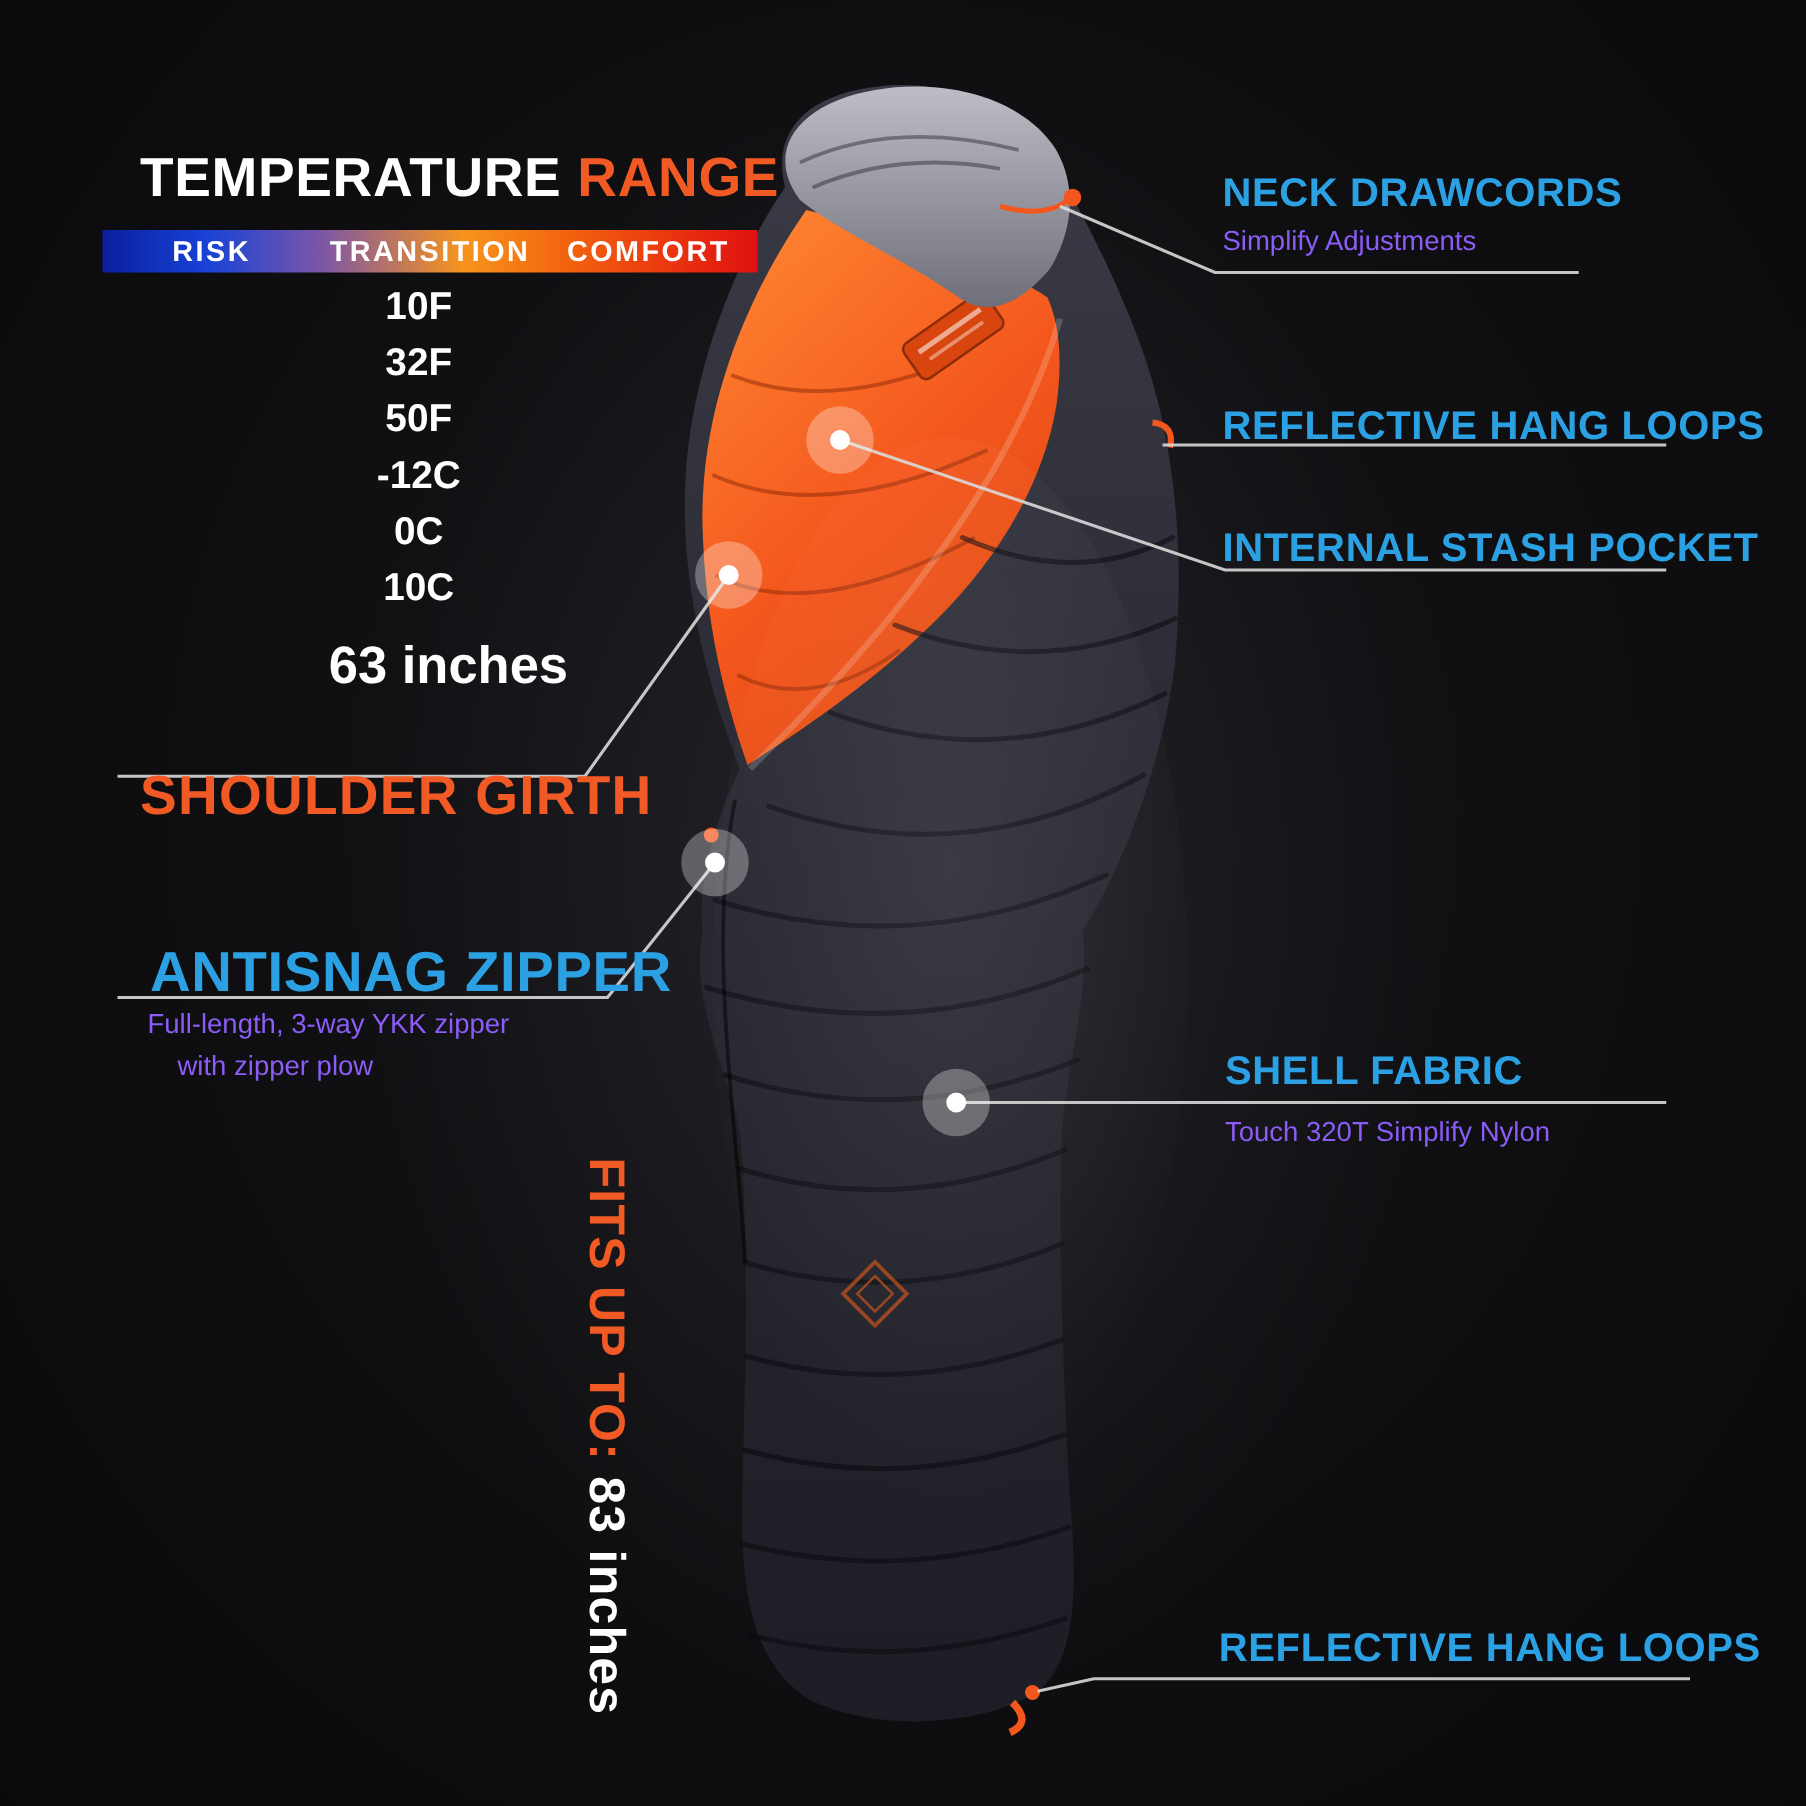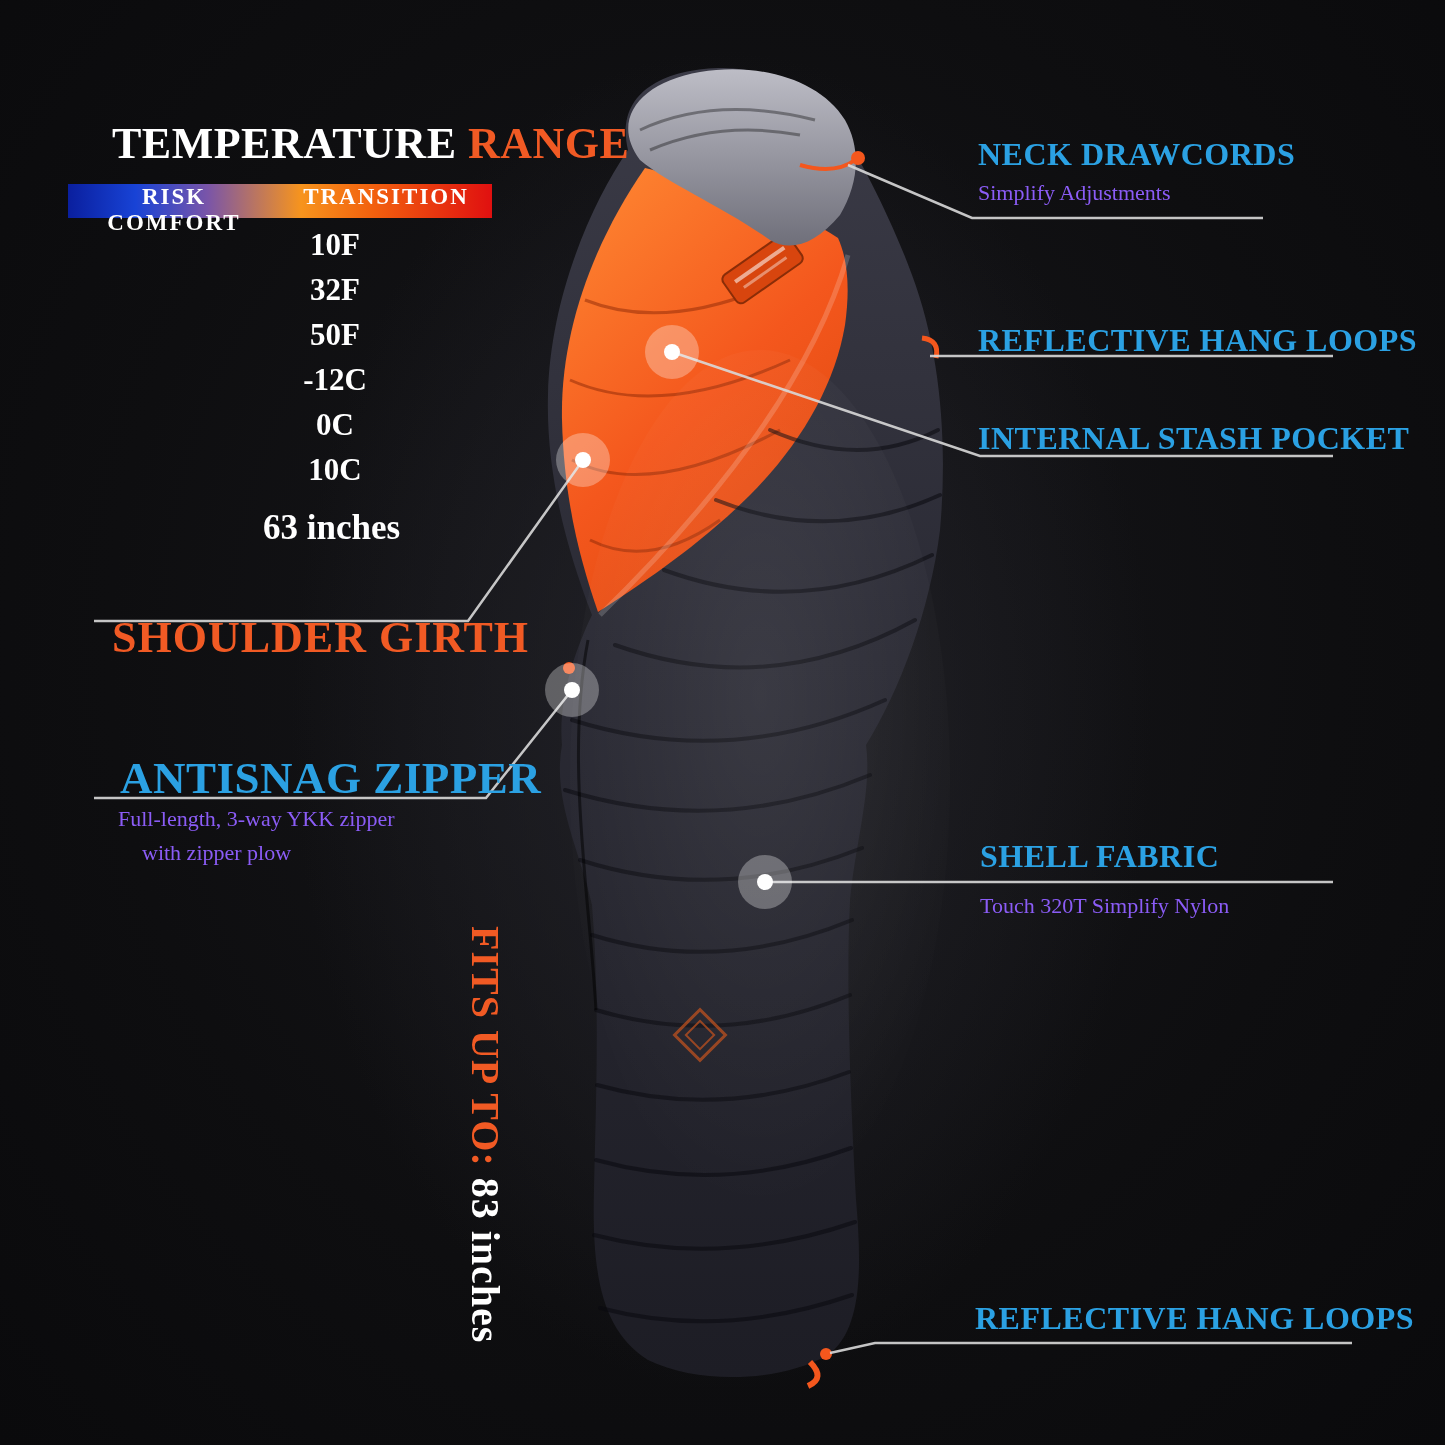--- a/index.html
+++ b/index.html
@@ -2,39 +2,39 @@
 <html><head>
 <meta charset="utf-8">
 <style>
   html,body{margin:0;padding:0;}
   body{
     width:1445px;height:1445px;position:relative;overflow:hidden;
     background:radial-gradient(ellipse at 50% 45%, #17171b 0%, #0e0e10 60%, #0a0a0c 100%);
     font-family:"Liberation Sans", sans-serif;
     color:#fff;
   }
-  .abs{position:absolute;font-family:Liberation Serif, serif;}
+  .abs{position:absolute;}
   
   .temp-title{left:112px;top:118px;font-size:44px;font-weight:bold;letter-spacing:0.5px;white-space:nowrap;}
   .temp-title .accent{color:#f15a24;}
   .temp-bar{
-    left:68px;top:184px;width:424px;height:34px;
+    left:82px;top:184px;width:524px;height:34px;
     background:linear-gradient(90deg,#0a1f9e 0%,#1843d6 16%,#7a55a8 33%,#f7941d 55%,#f2600e 72%,#e01010 100%);
-    display:grid;grid-template-columns:1fr 1fr;align-items:center;
+    display:grid;grid-template-columns:1fr 1fr 1fr;align-items:center;
   }
   .temp-bar span{font-size:23px;font-weight:bold;letter-spacing:2px;text-align:center;color:#fff;}
   .temp-grid{
     left:75px;top:222px;width:520px;
     display:grid;grid-template-columns:1fr;grid-auto-rows:45px;align-items:center;
   }
   .temp-grid span{font-size:31px;font-weight:bold;text-align:center;}
   
   .co-title{font-size:32px;font-weight:bold;color:#2ba1e3;letter-spacing:0.5px;white-space:nowrap;}
   .co-sub{font-size:22px;color:#8b5cf6;white-space:nowrap;}
-  .big-val{font-size:35px;font-weight:bold;color:#fff;white-space:nowrap;}
+  .big-val{font-size:42px;font-weight:bold;color:#fff;white-space:nowrap;}
   .big-orange{font-size:44px;font-weight:bold;color:#f15a24;letter-spacing:1px;white-space:nowrap;margin-top:44px;}
   .fits-vert{
     left:462px;top:926px;height:460px;
     writing-mode:vertical-rl;
     font-size:40px;font-weight:bold;letter-spacing:1px;white-space:nowrap;
   }
   .fits-vert .orange{color:#f15a24;}
   .fits-vert .white{color:#fff;}
   svg{position:absolute;left:0;top:0;}
 </style>

